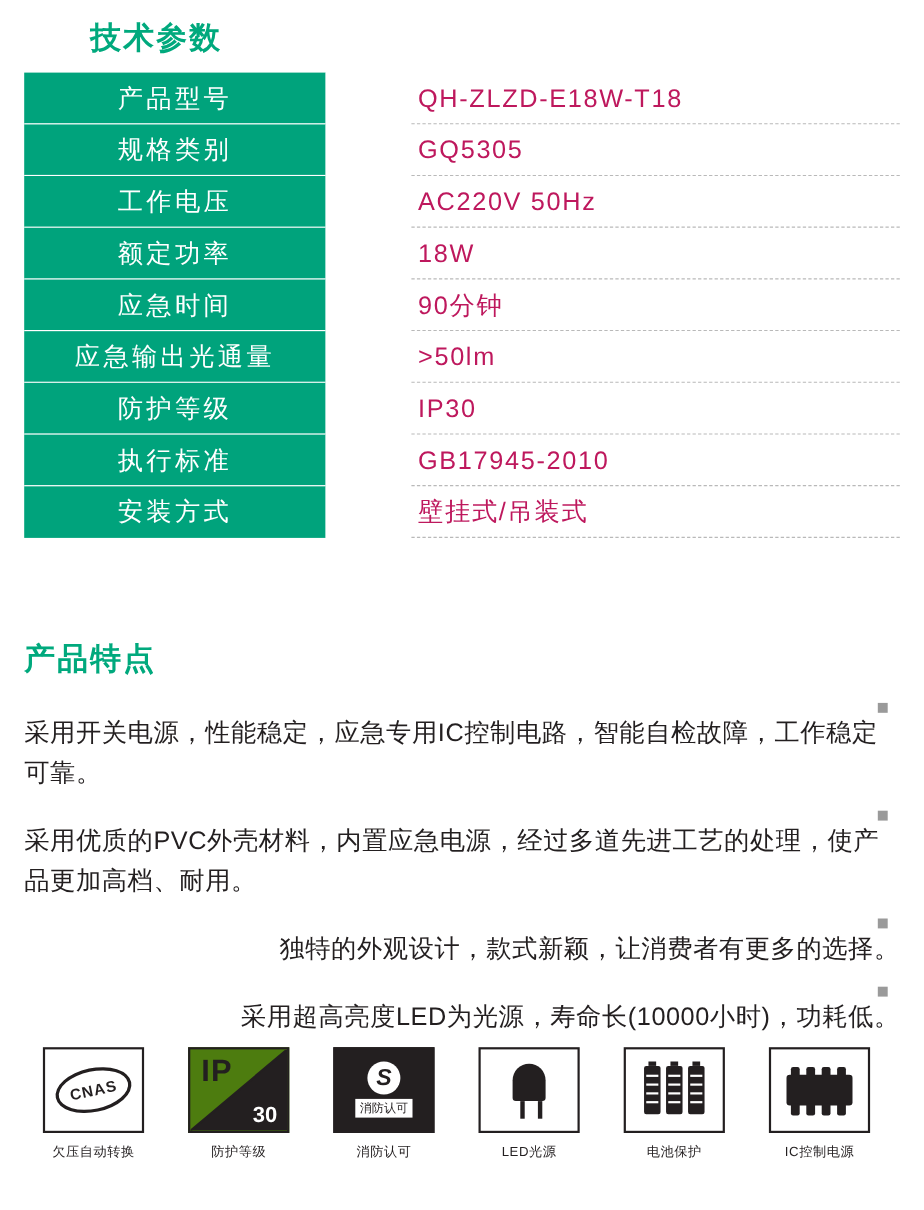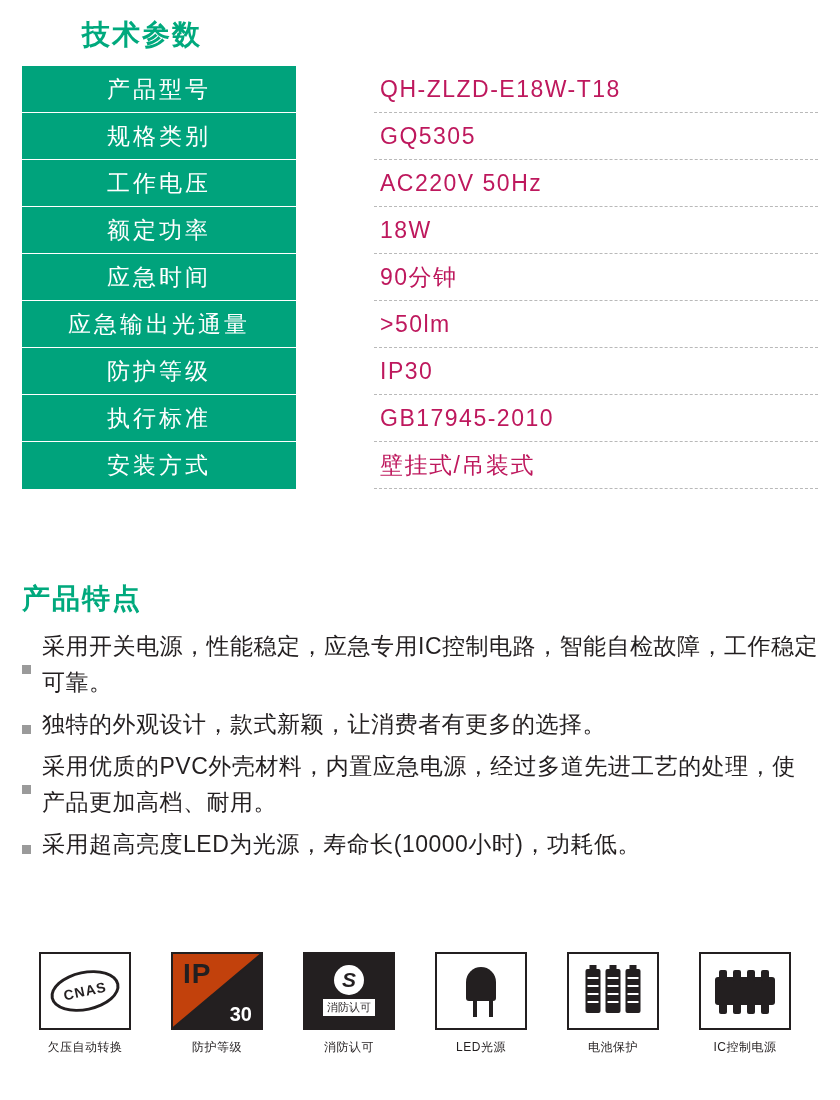--- a/index.html
+++ b/index.html
@@ -81,22 +81,23 @@
 
   
   .features {
     position: absolute;
     left: 22px;
     top: 628px;
     width: 796px;
   }
   .feature-item {
     display: flex;
-    align-items: center;
+    align-items: flex-end;
     margin-bottom: 6px;
+    flex-direction: column;
   }
   .bullet {
     display: inline-block;
     width: 9px;
     height: 9px;
     background: #9a9a9a;
     margin: 11px 11px 0 0;
     flex: 0 0 auto;
   }
   .feature-text {
@@ -150,21 +151,21 @@
     display: flex;
     align-items: center;
     justify-content: center;
     font-size: 14px;
     font-weight: bold;
     letter-spacing: 1px;
   }
 
   
   .ip-box {
-    background: #c2410c;
+    background: #4d7c0f;
   }
   .ip-diag {
     position: absolute;
     left: 0; top: 0;
     width: 100%; height: 100%;
   }
   .ip-top {
     position: absolute;
     left: 10px;
     top: 4px;
@@ -346,25 +347,25 @@
 
   <div class="section-title" id="features-title">产品特点</div>
 
   <div class="features">
     <div class="feature-item">
       <span class="bullet"></span>
       <span class="feature-text">采用开关电源，性能稳定，应急专用IC控制电路，智能自检故障，工作稳定可靠。</span>
     </div>
     <div class="feature-item">
       <span class="bullet"></span>
-      <span class="feature-text">独特的外观设计，款式新颖，让消费者有更多的选择。</span>
+      <span class="feature-text">采用优质的PVC外壳材料，内置应急电源，经过多道先进工艺的处理，使产品更加高档、耐用。</span>
     </div>
     <div class="feature-item">
       <span class="bullet"></span>
-      <span class="feature-text">采用优质的PVC外壳材料，内置应急电源，经过多道先进工艺的处理，使产品更加高档、耐用。</span>
+      <span class="feature-text">独特的外观设计，款式新颖，让消费者有更多的选择。</span>
     </div>
     <div class="feature-item">
       <span class="bullet"></span>
       <span class="feature-text">采用超高亮度LED为光源，寿命长(10000小时)，功耗低。</span>
     </div>
   </div>
 
   <div class="icon-strip">
 
     <div class="icon-cell">

